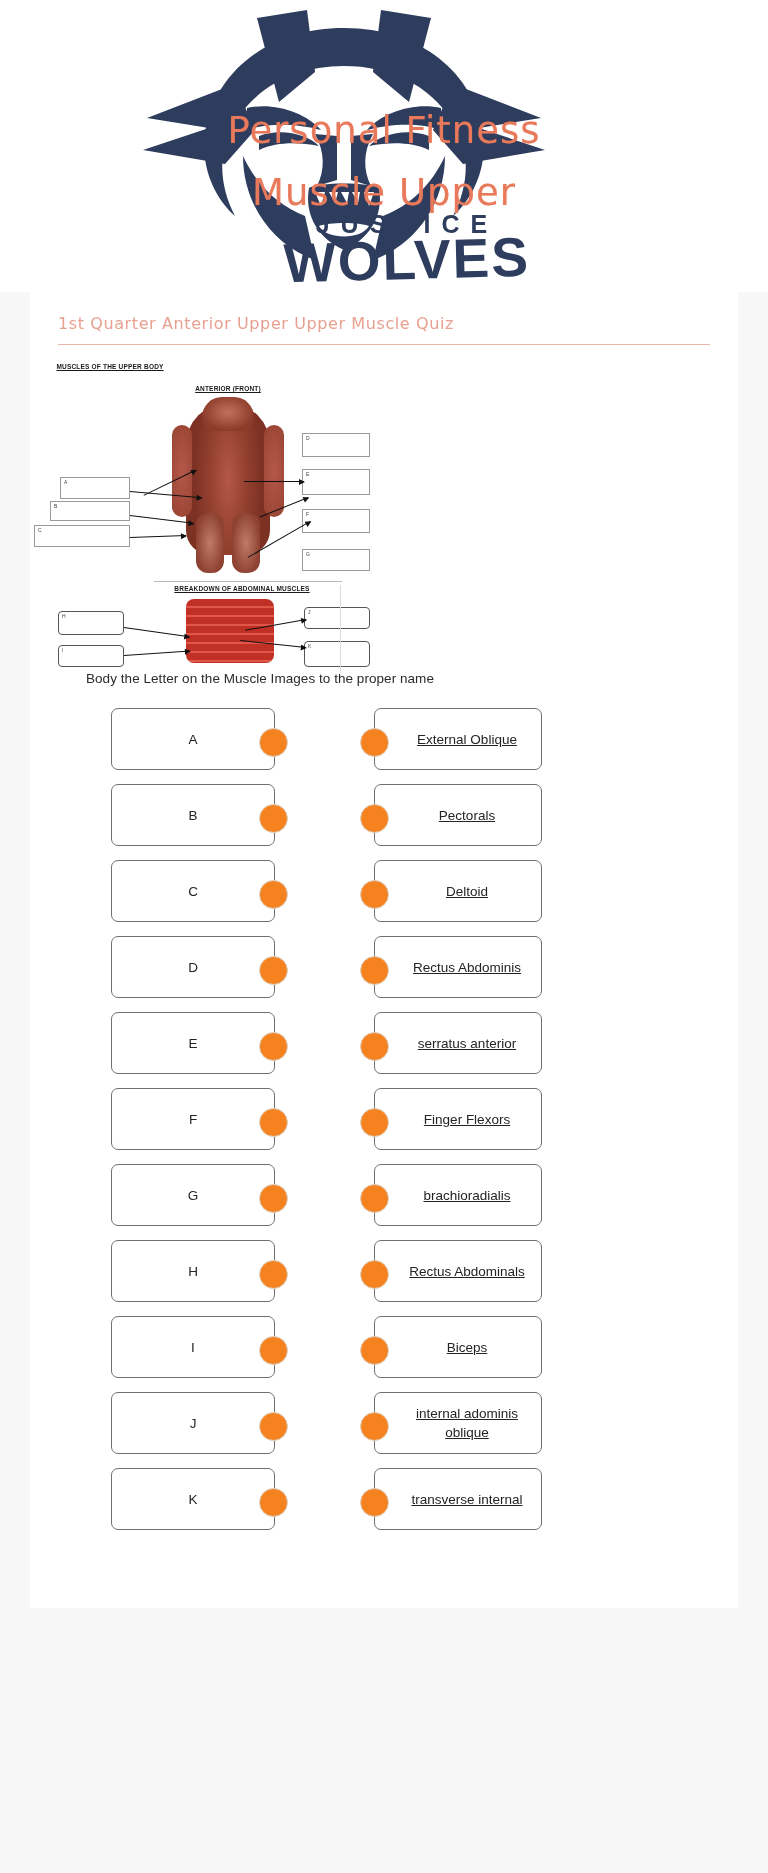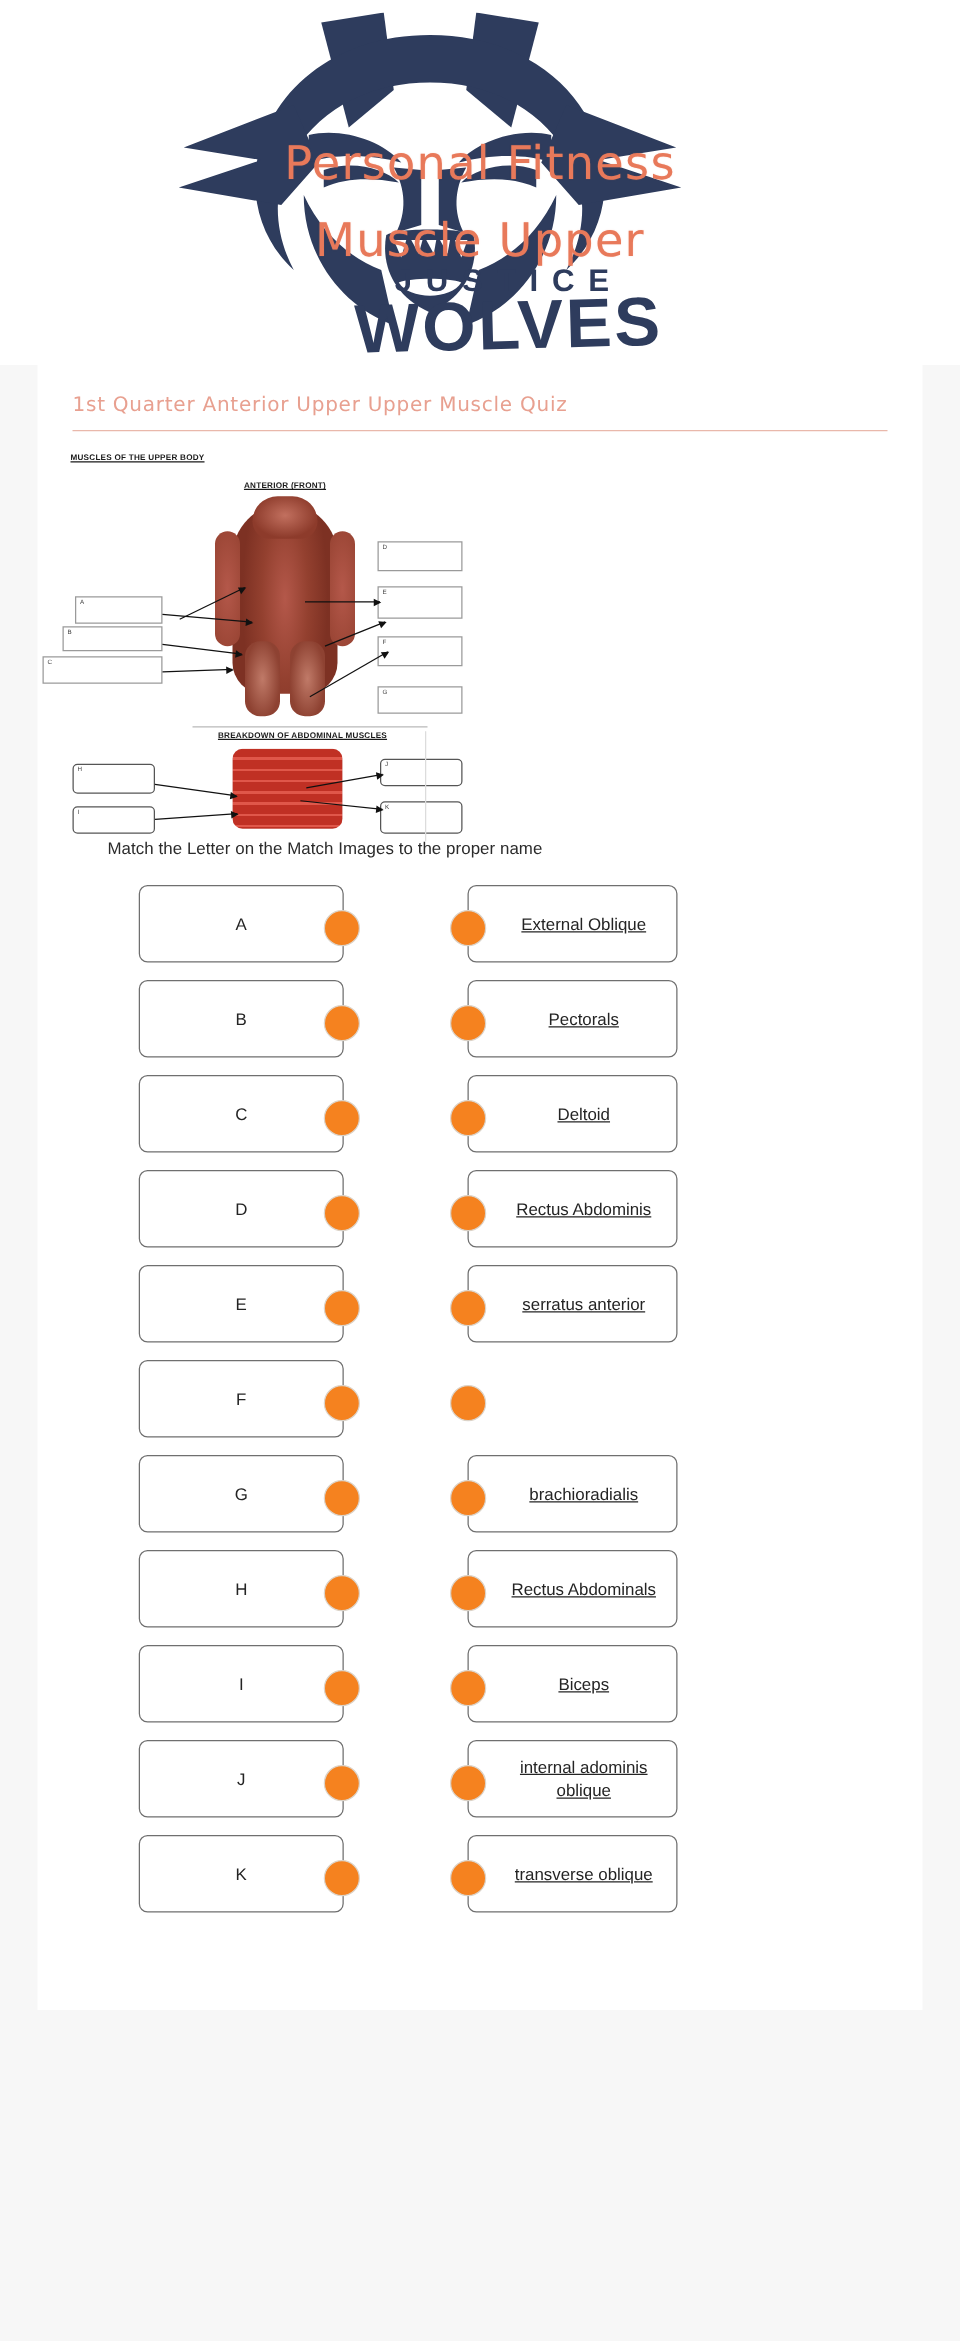--- a/index.html
+++ b/index.html
@@ -277,21 +277,21 @@
       <div class="lbl-box round" style="left:274px; top:278px; width:66px; height:26px;">K</div>
 
       <div class="arrow" style="left:94px; top:264px; width:66px; transform:rotate(8deg);"></div>
       <div class="arrow" style="left:94px; top:292px; width:66px; transform:rotate(-4deg);"></div>
       <div class="arrow rev" style="left:214px; top:256px; width:62px; transform:scaleX(-1) translateX(-62px) rotate(10deg);"></div>
       <div class="arrow rev" style="left:210px; top:284px; width:66px; transform:scaleX(-1) translateX(-66px) rotate(-6deg);"></div>
 
       <div class="vert-line" style="left:310px; top:222px; height:88px;"></div>
     </div>
 
-    <div class="instruction">Match the Letter on the Match Images to the proper name</div>
+    <div class="instruction">Body the Letter on the Muscle Images to the proper name</div>
 
     <div class="match-list">
         <div class="match-row">
           <div class="opt-box left">A</div>
           <div class="dot left-dot" style="background: rgb(245, 130, 31);"></div>
           <div class="dot right-dot" style="background: rgb(245, 130, 31);"></div>
           <div class="opt-box right">External Oblique</div>
         </div>
         <div class="match-row">
           <div class="opt-box left">B</div>
@@ -314,20 +314,21 @@
         <div class="match-row">
           <div class="opt-box left">E</div>
           <div class="dot left-dot" style="background: rgb(245, 130, 31);"></div>
           <div class="dot right-dot" style="background: rgb(245, 130, 31);"></div>
           <div class="opt-box right">serratus anterior</div>
         </div>
         <div class="match-row">
           <div class="opt-box left">F</div>
           <div class="dot left-dot" style="background: rgb(245, 130, 31);"></div>
           <div class="dot right-dot" style="background: rgb(245, 130, 31);"></div>
+          <div class="opt-box right">Finger Flexors</div>
         </div>
         <div class="match-row">
           <div class="opt-box left">G</div>
           <div class="dot left-dot" style="background: rgb(245, 130, 31);"></div>
           <div class="dot right-dot" style="background: rgb(245, 130, 31);"></div>
           <div class="opt-box right">brachioradialis</div>
         </div>
         <div class="match-row">
           <div class="opt-box left">H</div>
           <div class="dot left-dot" style="background: rgb(245, 130, 31);"></div>
@@ -343,18 +344,18 @@
         <div class="match-row">
           <div class="opt-box left">J</div>
           <div class="dot left-dot" style="background: rgb(245, 130, 31);"></div>
           <div class="dot right-dot" style="background: rgb(245, 130, 31);"></div>
           <div class="opt-box right">internal adominis oblique</div>
         </div>
         <div class="match-row">
           <div class="opt-box left">K</div>
           <div class="dot left-dot" style="background: rgb(245, 130, 31);"></div>
           <div class="dot right-dot" style="background: rgb(245, 130, 31);"></div>
-          <div class="opt-box right">transverse oblique</div>
+          <div class="opt-box right">transverse internal</div>
         </div>
       </div>
 
   </div>
 </div>
 
 </body></html>

